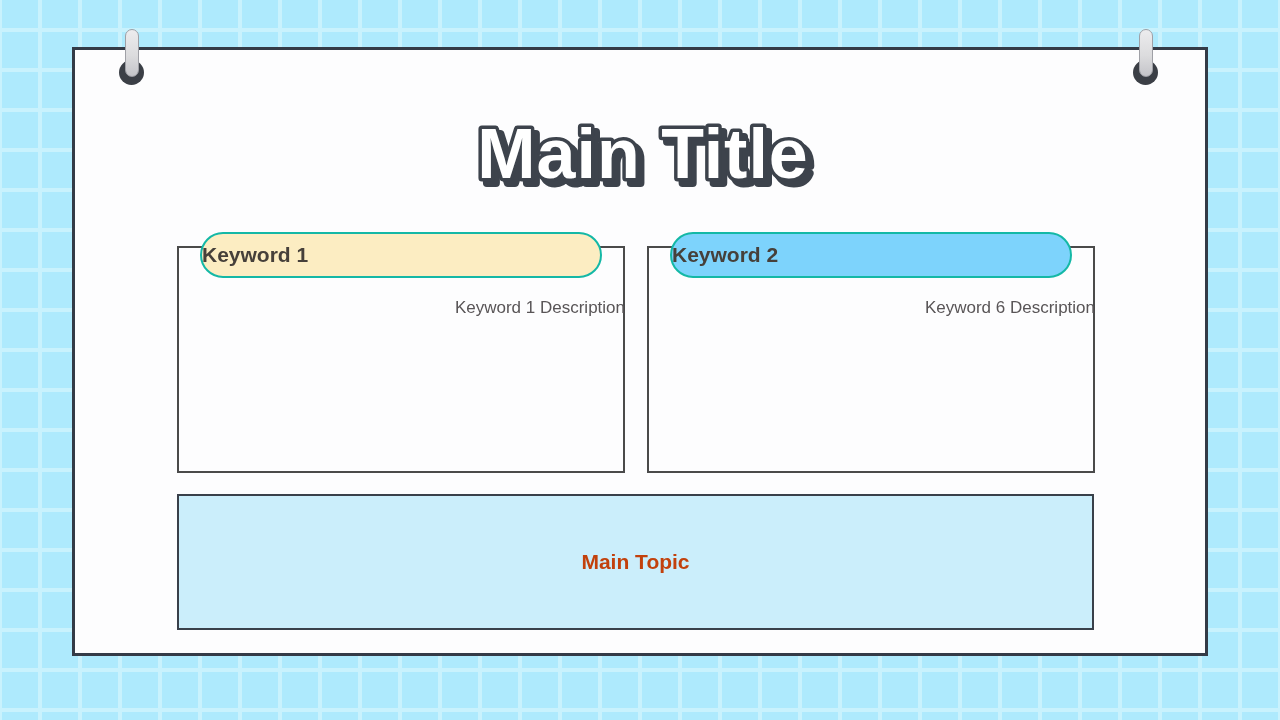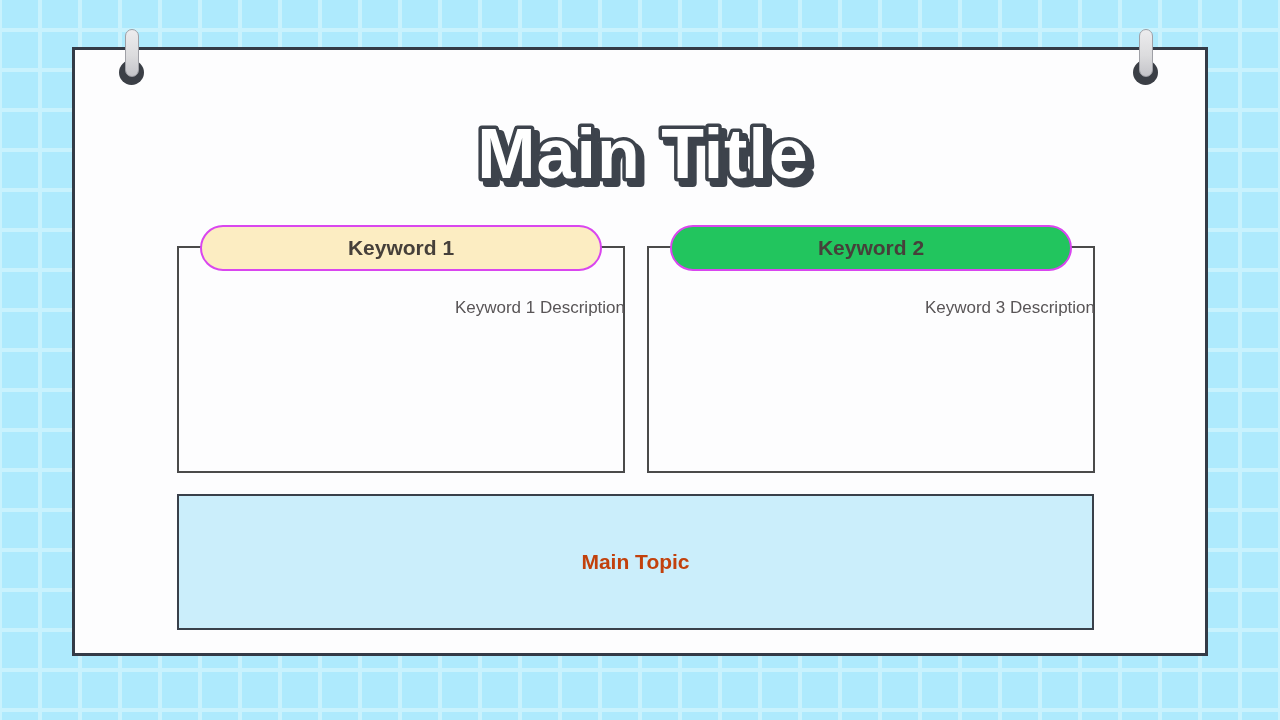--- a/index.html
+++ b/index.html
@@ -73,26 +73,26 @@
   .panel.second { left: 572px; }
 
   .panel-box {
     position: absolute; left: 0; top: 22px;
     width: 100%; height: 227px;
     background: #fdfdfe;
     border: 2px solid #4a4a4a;
   }
 
   .pill {
-    position: absolute; top: 1px; left: 50%;
+    position: absolute; top: 8px; left: 50%;
     transform: translateX(-50%);
     width: 402px; height: 46px;
-    border: 2px solid #d946ef;
+    border: 2px solid #14b8a6;
     border-radius: 23px;
-    display: flex; align-items: center; justify-content: center;
+    display: flex; align-items: center; justify-content: flex-start;
     font-weight: bold; font-size: 21px; color: #46403a;
     z-index: 2;
   }
 
   .desc {
     position: absolute; top: 74px; left: 0;
     width: 100%; text-align: right;
     font-size: 17px; color: #595557;
   }
 
@@ -120,24 +120,24 @@
   <div class="panel first">
     <div class="panel-box"></div>
     <div class="pill" style="background-color: rgb(252, 237, 194);">
       <span>Keyword 1</span>
     </div>
     <div class="desc">Keyword 1 Description</div>
   </div>
 
   <div class="panel second">
     <div class="panel-box"></div>
-    <div class="pill" style="background-color: #22c55e;">
+    <div class="pill" style="background-color: #7dd3fc;">
       <span>Keyword 2</span>
     </div>
-    <div class="desc">Keyword 3 Description</div>
+    <div class="desc">Keyword 6 Description</div>
   </div>
 
   <div class="topic" style="background-color: rgb(203, 238, 251);">
     <span>Main Topic</span>
   </div>
 
 </div>
 
 <div class="pin left">
   <div class="pin-head"></div>

